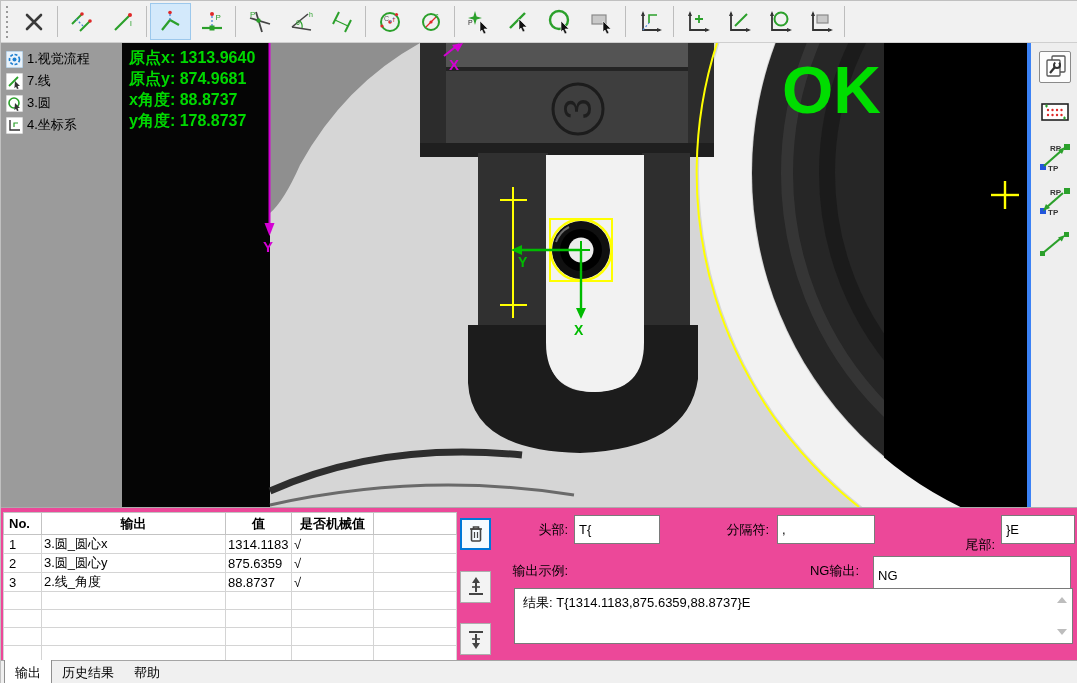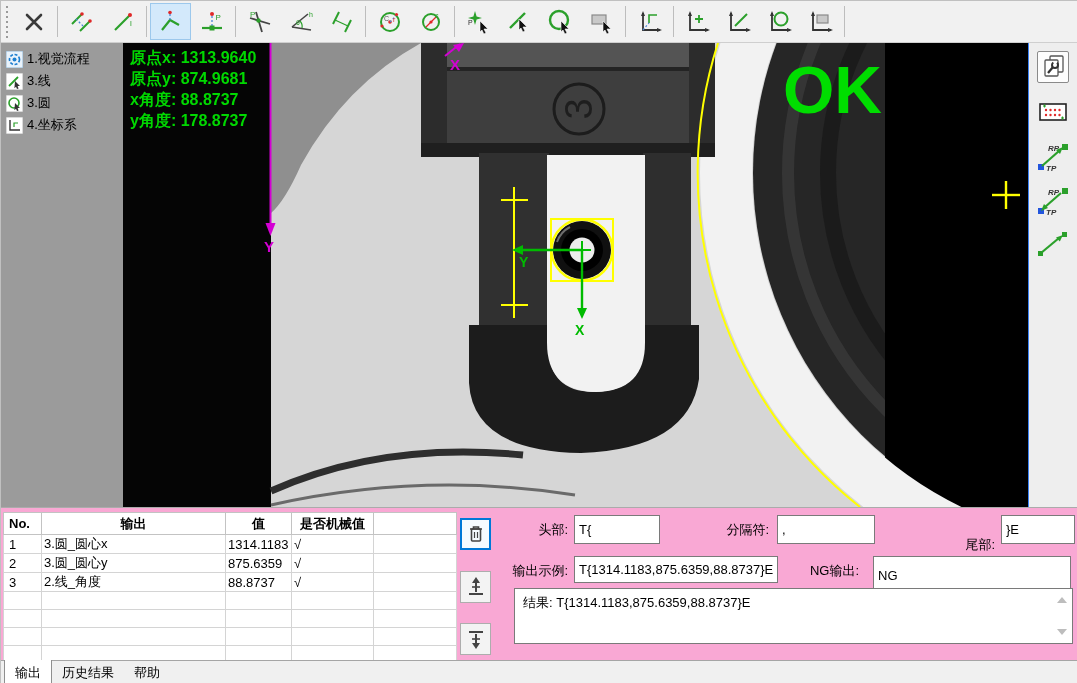--- a/index.html
+++ b/index.html
@@ -20,29 +20,29 @@
   .sep { width:1px; height:31px; background:#bdbdbd; margin:0 3px; }
 
   
   .main { position:absolute; top:42px; left:0; width:1077px; height:464px; display:flex; }
   .sidebar { width:130px; height:464px; background:#9b9b9b; padding:5px 0 0 3px; }
   .tree-item { display:flex; align-items:center; gap:4px; padding:2px 2px; cursor:pointer; }
   .tree-item span.lbl { color:#000000; font-size:13px; white-space:nowrap; }
   .ticon { width:17px; height:17px; flex:0 0 17px; }
   .viewport { width:905px; height:464px; position:relative; background:#000; }
   .viewport svg { display:block; }
-  .rail { width:54px; height:464px; background:#eeeeee; border-left:1px solid #3b82f6;
-          display:flex; flex-direction:column; align-items:center; padding-top:8px;font-style:italic; }
+  .rail { width:54px; height:464px; background:#eeeeee; border-left:4px solid #3b82f6;
+          display:flex; flex-direction:column; align-items:center; padding-top:8px; }
   .rail-btn { width:32px; height:32px; background:#fdfdfd; border:1px solid #8a8a8a; border-radius:2px;
               display:flex; align-items:center; justify-content:center; margin-bottom:8px; cursor:pointer; }
   .rail-icon { width:36px; margin-bottom:6px; display:flex; justify-content:center; cursor:pointer; }
 
   
   .bottom { position:absolute; top:506px; left:0; width:1077px; height:177px;
-            background:#f9a8d4; border-top:1px solid #ababab; }
+            background:#ec4899; border-top:1px solid #ababab; }
   table.out { position:absolute; left:2px; top:4px; width:454px; height:148px;
               border-collapse:collapse; background:#fff; border:1px solid #8f8f8f; table-layout:fixed; }
   table.out th { font-size:13px; font-weight:bold; height:22px; border:1px solid #c3c3c3; background:#fff; }
   table.out td { font-size:13px; height:18px; border:1px solid #d4d4d4; padding:0 2px;
                  overflow:hidden; white-space:nowrap; }
   table.out td.no { text-align:left; padding-left:5px; }
   table.out th.no { text-align:left; padding-left:5px; }
 
   .btncol-btn { position:absolute; left:459px; width:31px; height:32px; background:#f3f3f3;
                 border:1px solid #adadad; display:flex; align-items:center; justify-content:center; cursor:pointer; }
@@ -244,21 +244,21 @@
             <circle cx="8.5" cy="8.5" r="2" fill="#1d7fd0"></circle>
           </svg>
         <span class="lbl">1.视觉流程</span>
       </div>
       <div class="tree-item">
         <svg class="ticon" viewBox="0 0 17 17">
             <rect width="17" height="17" fill="#fff" stroke="#b5b5b5"></rect>
             <line x1="3" y1="13" x2="12" y2="4" stroke="#2ba02b" stroke-width="1.8"></line>
             <path d="M9 8 l5 5 h-2.4 l1 2.4 -1.6 .7 -1 -2.4 -1.6 1.6 Z" fill="#333"></path>
           </svg>
-        <span class="lbl">3.线</span>
+        <span class="lbl">7.线</span>
       </div>
       <div class="tree-item">
         <svg class="ticon" viewBox="0 0 17 17">
             <rect width="17" height="17" fill="#fff" stroke="#b5b5b5"></rect>
             <circle cx="8" cy="8" r="5" fill="none" stroke="#2ba02b" stroke-width="1.6"></circle>
             <path d="M9 8 l5 5 h-2.4 l1 2.4 -1.6 .7 -1 -2.4 -1.6 1.6 Z" fill="#333"></path>
           </svg>
         <span class="lbl">3.圆</span>
       </div>
       <div class="tree-item">
@@ -510,21 +510,20 @@
     </div>
 
     <span class="flabel" style="left:505px; top:13px; width:62px;">头部:</span>
     <input class="finput" style="left: 573px; top: 7px; width: 86px; height: 29px;" value="T{">
     <span class="flabel" style="left:690px; top:13px; width:78px;">分隔符:</span>
     <input class="finput" style="left: 776px; top: 7px; width: 98px; height: 29px;" value=",">
     <span class="flabel" style="left:920px; top:28px; width:74px;">尾部:</span>
     <input class="finput" style="left: 1000px; top: 7px; width: 74px; height: 29px;" value="}E">
 
     <span class="flabel" style="left:505px; top:54px; width:62px;">输出示例:</span>
-    <input class="finput" style="left: 573px; top: 48px; width: 204px; height: 27px;" value="T{1314.1183,875.6359,88.8737}E">
     <span class="flabel" style="left:792px; top:54px; width:66px;">NG输出:</span>
     <input class="finput" style="left: 872px; top: 48px; width: 198px; height: 38px;" value="NG">
 
     <div class="resultbox">
       <span>结果: T{1314.1183,875.6359,88.8737}E</span>
       <div class="scroll-arrow up"></div>
       <div class="scroll-arrow down"></div>
     </div>
 
     <div class="tabbar">

